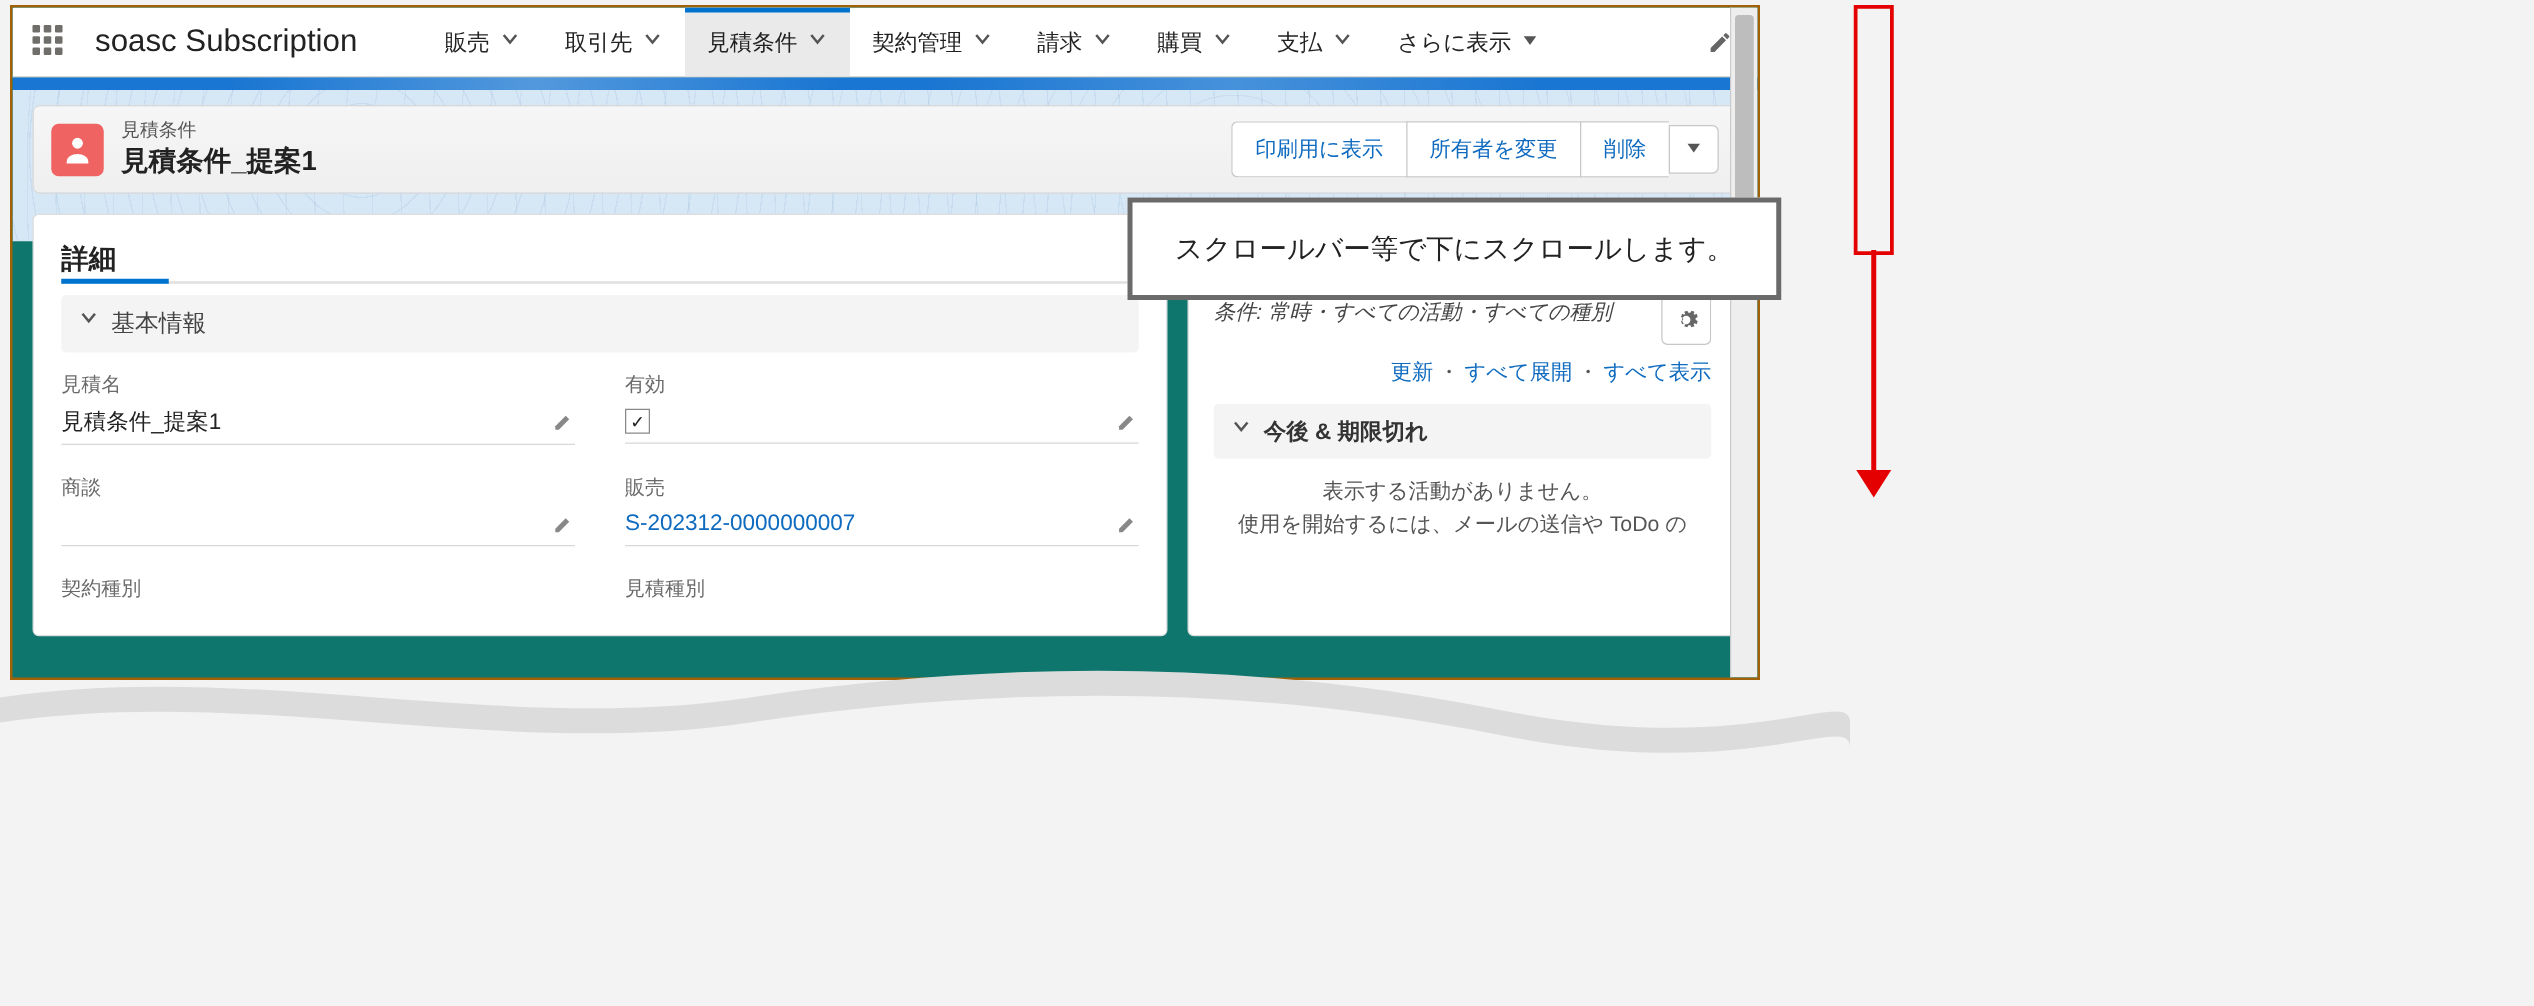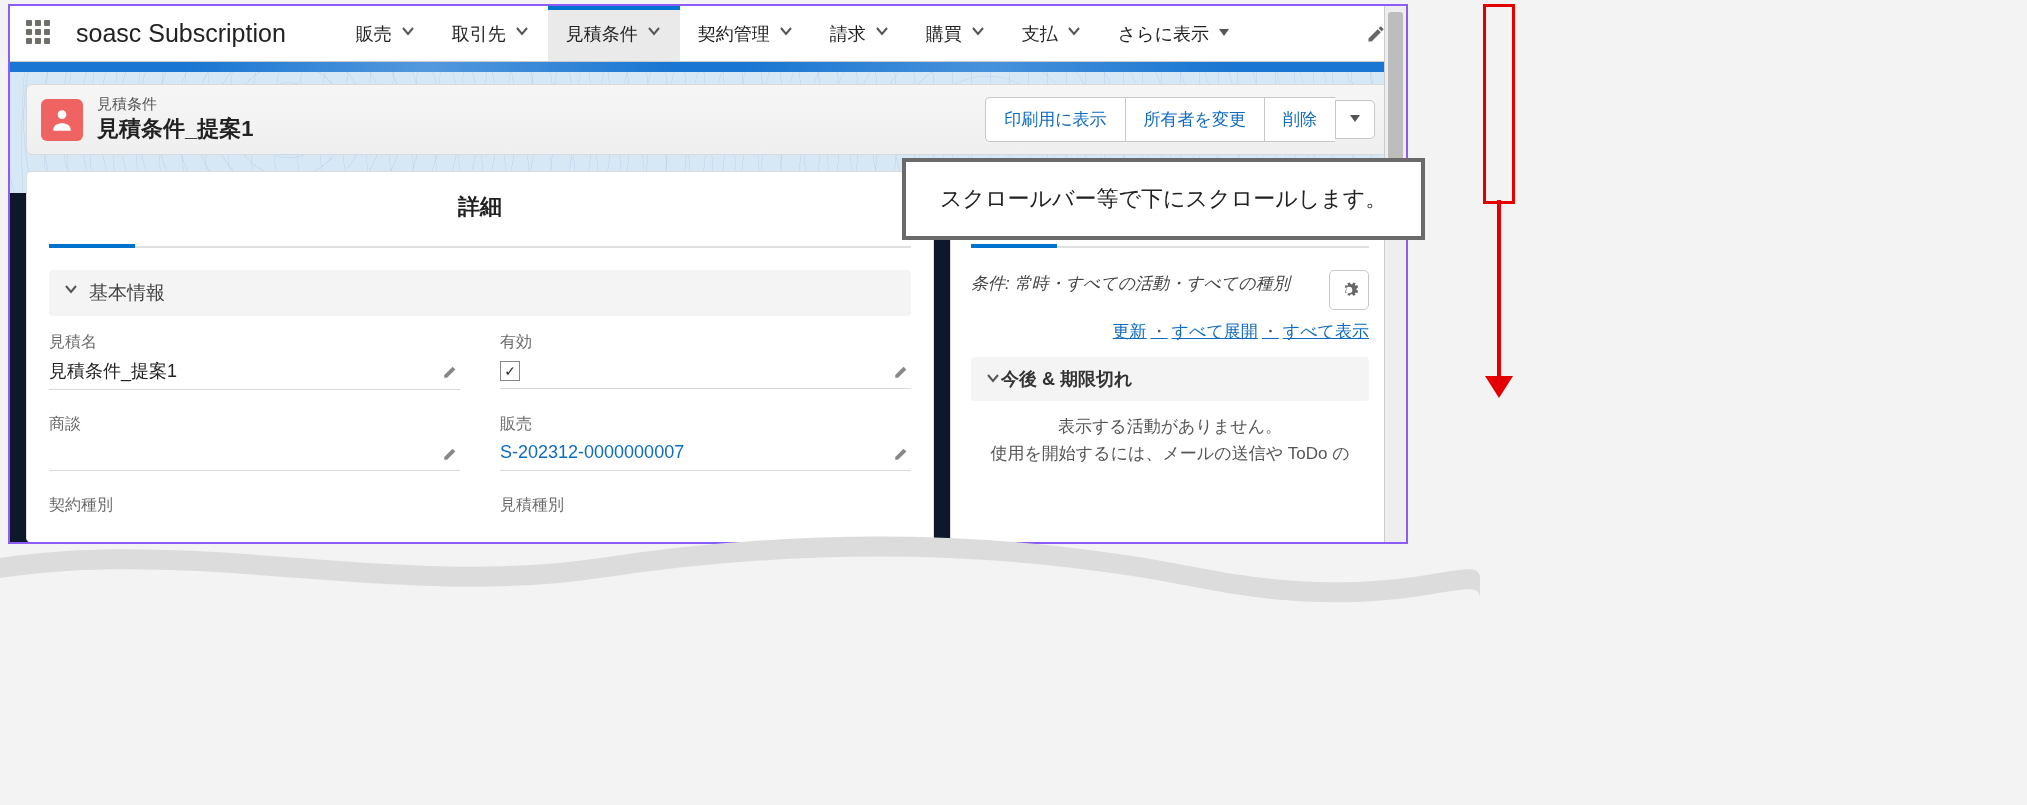--- a/index.html
+++ b/index.html
@@ -1,18 +1,18 @@
 <!DOCTYPE html>
 <html><head>
 <meta charset="utf-8">
 <style>
 * { box-sizing: border-box; margin: 0; padding: 0; font-family: "Hiragino Kaku Gothic Pro", "Meiryo", sans-serif; }
 body { background: #f3f3f3; width: 2027px; height: 805px; position: relative; overflow: hidden; }
 
-.outer-frame { position: absolute; left: 8px; top: 4px; width: 1400px; height: 540px; border: 2px solid #8b5cf6; background: #0f172a; overflow: hidden; }
+.outer-frame { position: absolute; left: 8px; top: 4px; width: 1400px; height: 540px; border: 2px solid #a16207; background: #0f766e; overflow: hidden; }
 
 
 .nav { height: 56px; background: #fff; border-bottom: 1px solid #ccc; display: flex; align-items: center; padding: 0 12px; width: 100%; }
 .launcher { width: 28px; height: 28px; display: grid; grid-template-columns: repeat(3,6px); grid-template-rows: repeat(3,6px); gap: 3px; margin-right: 22px; margin-left: 4px; }
 .launcher span { background: #706e6b; border-radius: 1px; }
 .app-title { font-size: 25px; color: #222; margin-right: 52px; white-space: nowrap; }
 .nav-items { display: flex; align-items: stretch; height: 100%; flex: 1; }
 .nav-item { display: flex; align-items: center; padding: 0 18px; font-size: 18px; color: #222; cursor: pointer; white-space: nowrap; height: 100%; position: relative; }
 .nav-item .chev { margin-left: 8px; display: inline-block; }
 .nav-item.active { background: #eaeaea; }
@@ -34,39 +34,39 @@
 .btn { border: 1px solid #c7c7c7; background: #fff; color: #0f6bbf; font-size: 17px; padding: 10px 18px; cursor: pointer; border-right: none; }
 .btn:first-child { border-radius: 5px 0 0 5px; }
 .btn-caret { border: 1px solid #c7c7c7; background: #fff; padding: 10px 12px; border-radius: 0 5px 5px 0; cursor: pointer; }
 
 
 .cols { display: flex; gap: 16px; padding: 0 16px; margin-top: -22px; }
 .panel { background: #fff; border: 1px solid #ddd; border-radius: 5px; }
 .left { flex: 1; padding: 20px 22px; }
 .right { width: 440px; padding: 20px 20px; }
 
-.tab-head { font-size: 22px; font-weight: 600; color: #222; padding-bottom: 24px; border-bottom: 2px solid #e0e0e0; position: relative; margin-bottom: 22px; text-align: center; }
+.tab-head { font-size: 22px; font-weight: 600; color: #222; padding-bottom: 3px; border-bottom: 2px solid #e0e0e0; position: relative; margin-bottom: 9px; }
 .tab-head::after { content: ""; position: absolute; left: 0; bottom: -2px; width: 86px; height: 4px; background: #0073cf; }
 
 .section { background: #f4f4f4; border-radius: 4px; padding: 10px 14px; font-size: 19px; color: #444; display: flex; align-items: flex-start; gap: 10px; margin-bottom: 16px; }
 .chev-s { display: inline-block; }
 
 .grid { display: grid; grid-template-columns: 1fr 1fr; column-gap: 40px; row-gap: 24px; }
 .field .flabel { font-size: 16px; color: #6a6a6a; margin-bottom: 6px; }
 .field .fval { font-size: 18px; color: #222; border-bottom: 1px solid #d8d8d8; padding-bottom: 6px; display: flex; align-items: center; justify-content: space-between; min-height: 30px; }
 .field .fval.link { color: #0f6bbf; gap: 40px; }
 .edit-ico { width: 18px; height: 18px; color: #7a7a7a; flex-shrink: 0; margin-left: 8px; }
 .checkbox { width: 20px; height: 20px; border: 1px solid #888; display: inline-flex; align-items: center; justify-content: center; font-size: 14px; }
 
 .filter-line { font-size: 17px; color: #444; line-height: 1.7; font-style: italic; }
 .gear-btn { width: 40px; height: 40px; border: 1px solid #c7c7c7; border-radius: 5px; background: #fff; display: flex; align-items: center; justify-content: center; float: right; cursor: pointer; }
-.right .links { text-align: right; font-size: 17px; color: #0f6bbf; margin-top: 10px; margin-bottom: 14px; text-decoration: underline; }
+.right .links { text-align: right; font-size: 17px; color: #0f6bbf; margin-top: 10px; margin-bottom: 14px; }
 .right .links span { cursor: pointer; }
 .right .links .sep { color: #555; margin: 0 4px; }
-.accordion { background: #f4f4f4; border-radius: 4px; padding: 10px 14px; font-size: 18px; font-weight: 600; color: #333; display: flex; align-items: flex-end; margin-bottom: 12px; }
+.accordion { background: #f4f4f4; border-radius: 4px; padding: 10px 14px; font-size: 18px; font-weight: 600; color: #333; display: flex; align-items: flex-start; gap: 10px; margin-bottom: 12px; }
 .empty-msg { text-align: center; font-size: 17px; color: #555; line-height: 1.6; }
 
 
 .scroll-track { position: absolute; right: 0; top: 0; bottom: 0; width: 22px; background: #eee; border-left: 1px solid #ccc; }
 .scroll-thumb { position: absolute; left: 3px; right: 3px; top: 6px; height: 180px; background: #bdbdbd; border-radius: 3px; }
 
 .annot-box { position: absolute; left: 902px; top: 158px; background: #fff; border: 4px solid #6a6a6a; padding: 22px 34px; font-size: 22px; color: #222; z-index: 10; }
 
 .scroll-highlight { position: absolute; left: 1483px; top: 4px; width: 32px; height: 200px; border: 3px solid #e40000; z-index: 5; }
 .arrow-stem { position: absolute; left: 1497px; top: 200px; width: 4px; height: 180px; background: #e40000; z-index: 4; }

